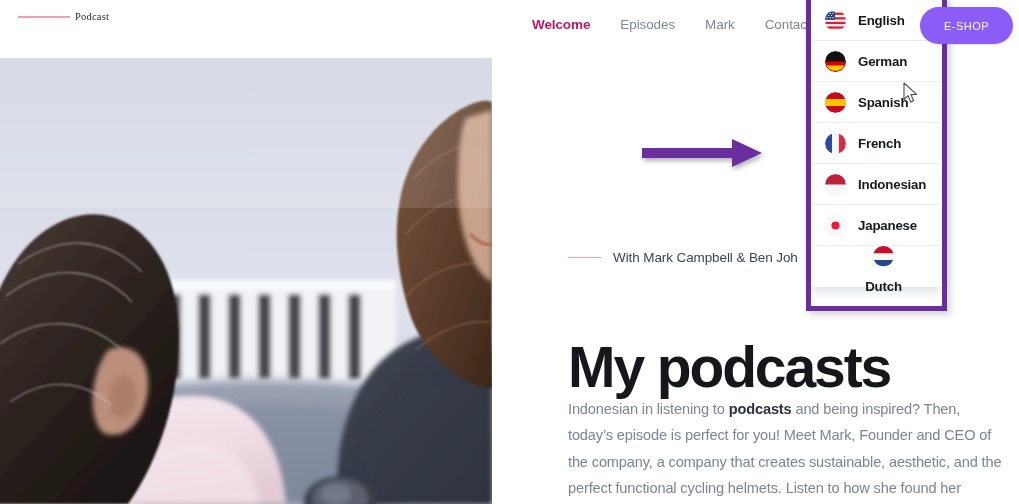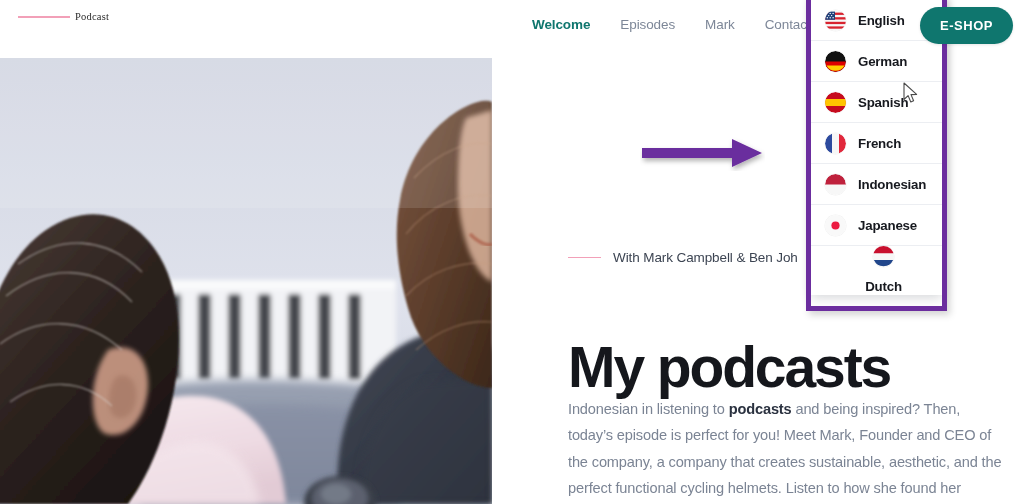--- a/index.html
+++ b/index.html
@@ -83,36 +83,36 @@
   }
   .nav-link {
     font-size: 13.5px;
     color: #7d8798;
     text-decoration: none;
     letter-spacing: -0.1px;
     margin-right: 30px;
     cursor: pointer;
   }
   .nav-link.active {
-    color: #0f766e;
+    color: #be185d;
     font-weight: bold;
   }
 
   
   .eshop-btn {
     position: absolute;
     left: 920px;
     top: 7px;
     width: 93px;
     height: 37px;
     border-radius: 19px;
-    background: #0f766e;
+    background: #8b5cf6;
     color: #ffffff;
-    font-size: 13px;
-    font-weight: bold;
+    font-size: 11px;
+    font-weight: normal;
     letter-spacing: 0.5px;
     border: none;
     display: flex;
     align-items: center;
     justify-content: center;
     cursor: pointer;
     z-index: 55;
     box-shadow: 0 1px 3px rgba(0,0,0,0.10);
     font-family: "Liberation Sans", sans-serif;
   }
@@ -213,21 +213,21 @@
   }
 
   .lang-menu {
     position: absolute;
     left: 811px;
     top: 0px;
     width: 131px;
     background: #ffffff;
     z-index: 48;
     box-shadow: 0 3px 11px rgba(20,25,40,0.17);
-    padding-bottom: 8px;
+    padding-bottom: 0;
   }
   .lang-row {
     height: 41px;
     display: flex;
     align-items: center;
     padding-left: 14px;
     gap: 12px;
     cursor: pointer;
     border-bottom: 1px solid #eceef2;
     box-sizing: border-box;

